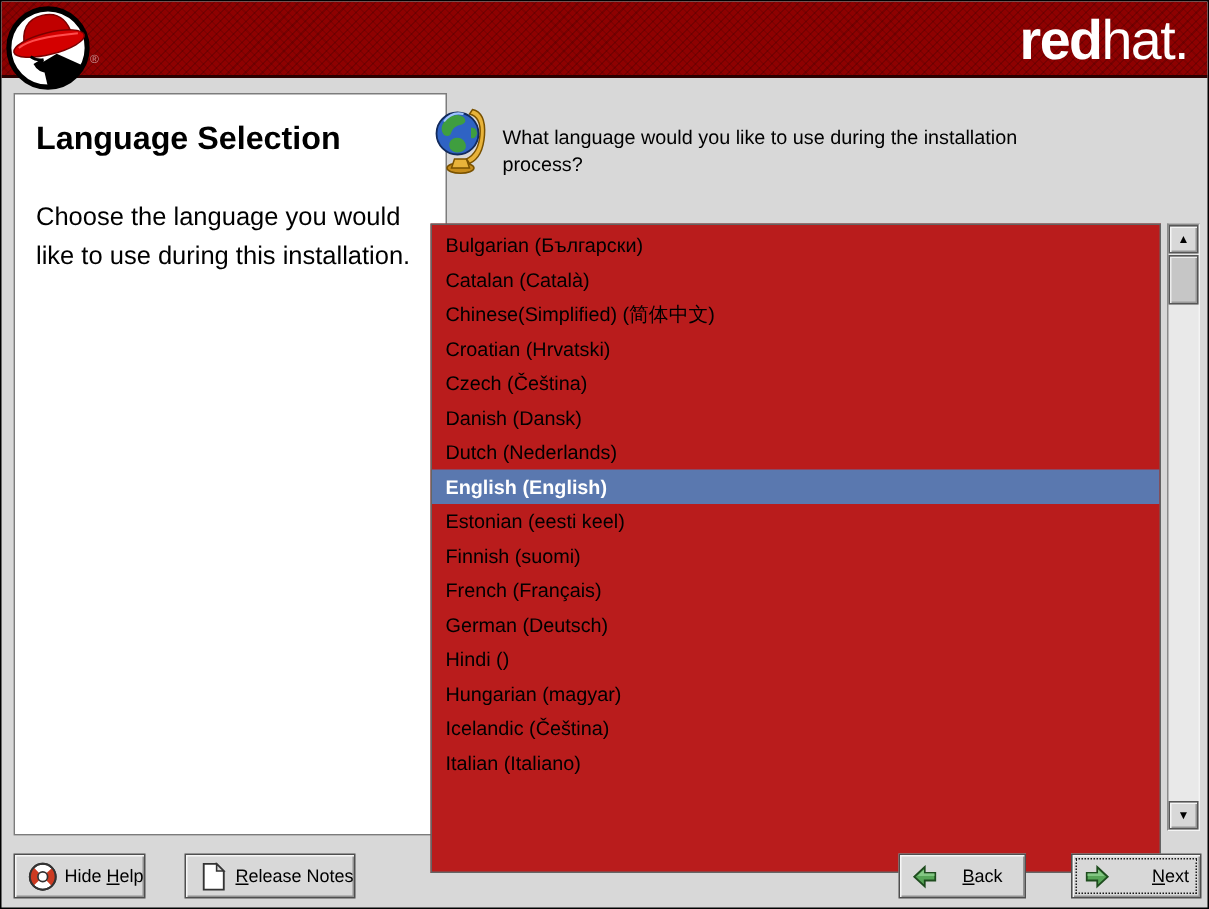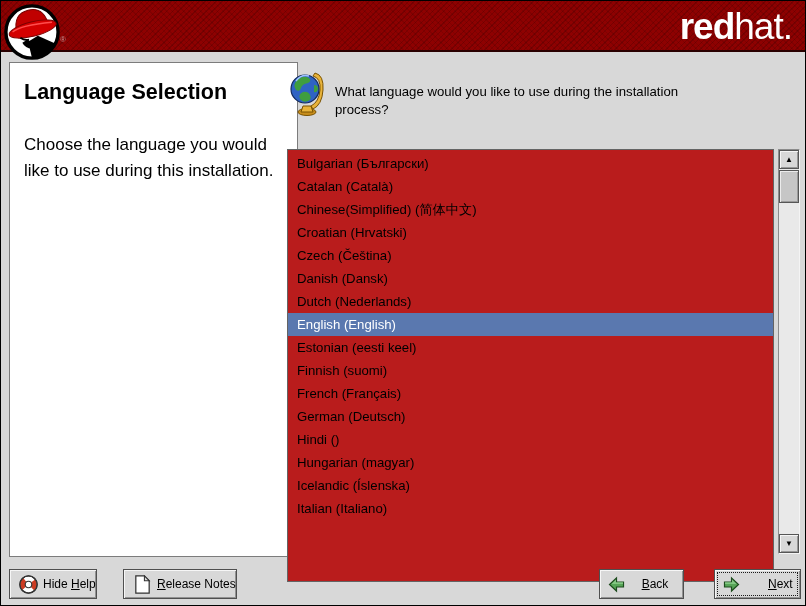--- a/index.html
+++ b/index.html
@@ -32,21 +32,21 @@
   
   .question-row { position:absolute; left:288px; top:69px; display:flex; gap:9px; }
   .globe { width:37px; height:46px; flex:0 0 auto; }
   .question-text { margin-top:13px; width:358px; font-size:13.2px; line-height:1.4; color:#000; }
 
   
   .lang-list { position:absolute; left:286px; top:148px; width:487px; height:433px;
                background:#b91c1c; border:1px solid #646464; padding-top:2px; overflow:hidden; }
   .lang-row { height:23px; line-height:23px; padding-left:9px; font-size:13.2px;
               color:#000; white-space:nowrap; }
-  .lang-row.selected { background:#5a78af; color:#fff; }
+  .lang-row.selected { background:#5a78af; color:#fff;font-weight:bold; }
 
   
   .scrollbar { position:absolute; left:777px; top:148px; width:22px; height:405px;
                background:#e9e9e9; border:1px solid;
                border-color:#8b8b8b #f4f4f4 #f4f4f4 #8b8b8b; }
   .sb-btn { position:absolute; left:0; width:20px; height:19px; background:#d8d8d8;
             border:1px solid #565656;
             box-shadow:inset 1px 1px 0 #f5f5f5, inset -1px -1px 0 #979797;
             display:flex; align-items:center; justify-content:center;
             font-size:8px; color:#000; }
@@ -122,21 +122,21 @@
       <div class="lang-row">Czech (Čeština)</div>
       <div class="lang-row">Danish (Dansk)</div>
       <div class="lang-row">Dutch (Nederlands)</div>
       <div class="lang-row selected">English (English)</div>
       <div class="lang-row">Estonian (eesti keel)</div>
       <div class="lang-row">Finnish (suomi)</div>
       <div class="lang-row">French (Français)</div>
       <div class="lang-row">German (Deutsch)</div>
       <div class="lang-row">Hindi ()</div>
       <div class="lang-row">Hungarian (magyar)</div>
-      <div class="lang-row">Icelandic (Íslenska)</div>
+      <div class="lang-row">Icelandic (Čeština)</div>
       <div class="lang-row">Italian (Italiano)</div>
     </div>
 
   <div class="scrollbar">
     <div class="sb-btn sb-up">
         <span>▲</span>
       </div>
     <div class="sb-thumb"></div>
     <div class="sb-btn sb-down">
         <span>▼</span>

